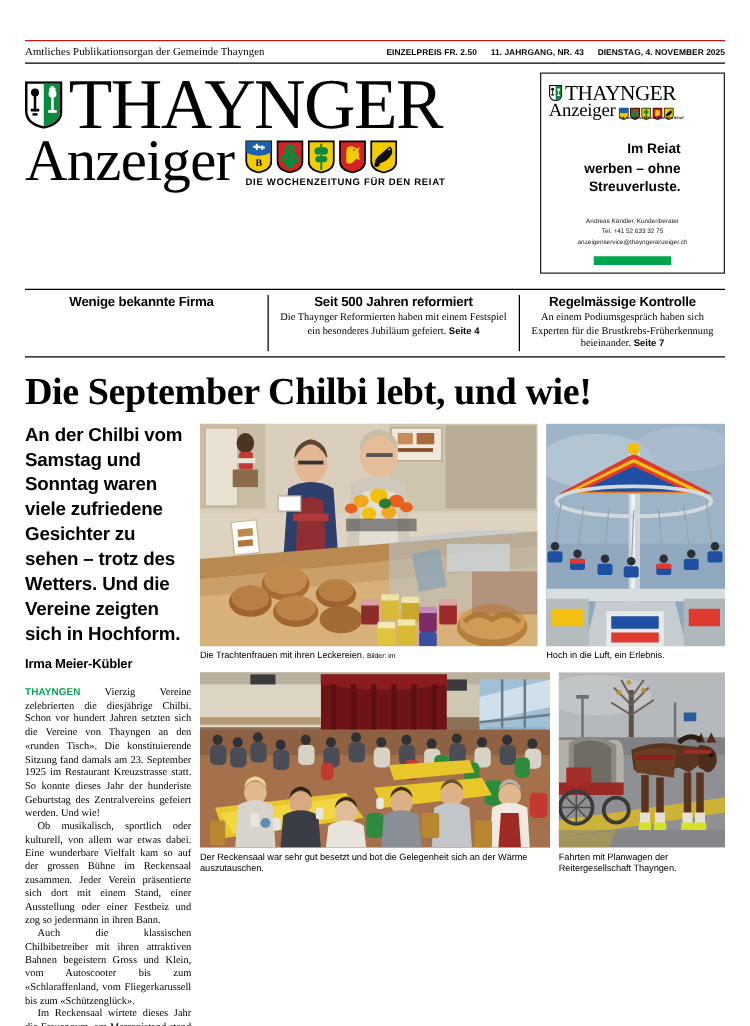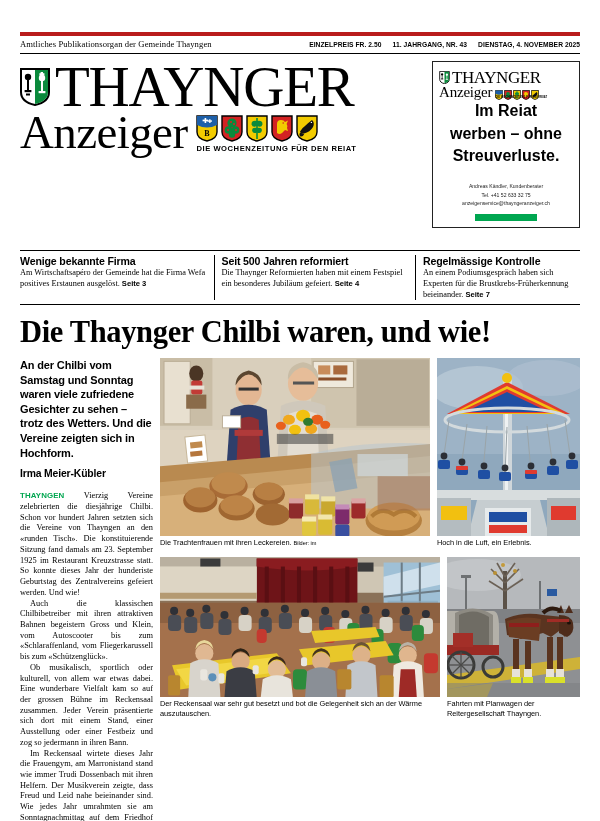--- a/index.html
+++ b/index.html
@@ -8,21 +8,21 @@
     background: #ffffff;
     font-family: "Liberation Serif", serif;
     color: #000;
     overflow: hidden;
   }
   .page { width: 600px; height: 821px; padding: 0 20px; position: relative; }
 
   
   .toprail {
     display: flex; align-items: baseline; justify-content: space-between;
-    border-top: 4px solid #b91c1c; border-bottom: 1px solid #000;
+    border-top: 1px solid #b91c1c; border-bottom: 1px solid #000;
     margin-top: 32px; padding: 3px 0 4px;
   }
   .toprail .organ { font-size: 8.6px; letter-spacing: .1px; }
   .toprail .issue {
     font-family: "Liberation Sans", sans-serif;
     font-size: 6.7px; font-weight: bold; letter-spacing: .05px;
     display: flex; gap: 11px; white-space: nowrap;
   }
 
   
@@ -59,33 +59,36 @@
   .ad-logo { display: flex; flex-direction: column; align-items: flex-start; width: 100%; }
   .ad-l1 { display: flex; align-items: center; gap: 2px; }
   .ad-word1 { font-size: 17px; letter-spacing: -.4px; line-height: 1; }
   .ad-l2 { display: flex; align-items: flex-end; gap: 3px; margin-top: -1px; }
   .ad-word2 { font-size: 15px; line-height: 1; letter-spacing: -.2px;}
   .ad-mini-shields { display: flex; gap: 1px; }
   .mini-shield { width: 8px; height: 10px; }
   .ad-mini-sub { font-size: 2.6px; font-family: "Liberation Sans", sans-serif; font-weight: bold; letter-spacing: .1px; }
   .ad-slogan {
     font-family: "Liberation Sans", sans-serif;
-    font-weight: bold; font-size: 16px; line-height: 1.42;
+    font-weight: bold; font-size: 11px; line-height: 1.42;
+    margin-top: 15px;
+    text-align: right;
   }
   .ad-contact {
     font-family: "Liberation Sans", sans-serif;
     font-size: 5.1px; line-height: 1.65; margin-top: 14px; color: #222;
   }
   .ad-greenbar { width: 62px; height: 7px; background: #00a650; margin-top: 7px; }
 
   
   .teasers {
-    display: flex; margin-top: 22px;
+    display: flex; margin-top: 12px;
     border-top: 1.6px solid #000; border-bottom: 1.6px solid #000;
     padding: 4px 0 4px;
+    text-align: center;
   }
   .teaser { flex: 1 1 0; padding: 0 7px; }
   .teaser:first-child { padding-left: 0; }
   .teaser + .teaser { border-left: .8px solid #000; }
   .teaser.lastcol { flex: 0 0 165px; }
   .teaser h3 {
     font-family: "Liberation Sans", sans-serif;
     font-size: 10.6px; font-weight: bold; letter-spacing: -.15px;
     margin-bottom: 1px; white-space: nowrap;
   }
@@ -98,21 +101,21 @@
     margin-top: 11px; margin-bottom: 8px;
   }
 
   
   .main { display: flex; gap: 7px; }
   .col { width: 133px; flex: 0 0 133px; }
   .col-wide { flex: 1 1 auto; }
 
   .lead {
     font-family: "Liberation Sans", sans-serif;
-    font-size: 11px; font-weight: bold; line-height: 1.33;
+    font-size: 15px; font-weight: bold; line-height: 1.33;
     letter-spacing: -.15px;
   }
   .byline {
     font-family: "Liberation Sans", sans-serif;
     font-size: 10.4px; font-weight: bold; margin-top: 8px; letter-spacing: -.15px;
   }
   .body p {
     font-size: 8.35px; line-height: 1.285; text-align: justify;
     hyphens: auto; -webkit-hyphens: auto;
   }
@@ -321,43 +324,42 @@
         <div>anzeigenservice@thayngeranzeiger.ch</div>
       </div>
 
       <div class="ad-greenbar"></div>
     </div>
   </div>
 
   <div class="teasers">
     <div class="teaser">
       <h3>Wenige bekannte Firma</h3>
-      <p><span>Am Wirtschaftsapéro der Gemeinde hat die Firma Wefa positives Erstaunen ausgelöst. </span><b>Seite 3</b></p>
     </div>
     <div class="teaser">
       <h3>Seit 500 Jahren reformiert</h3>
       <p><span>Die Thaynger Reformierten haben mit einem Festspiel ein besonderes Jubiläum gefeiert. </span><b>Seite 4</b></p>
     </div>
     <div class="teaser lastcol">
       <h3>Regelmässige Kontrolle</h3>
       <p><span>An einem Podiumsgespräch haben sich Experten für die Brustkrebs-Früherkennung beieinander. </span><b>Seite 7</b></p>
     </div>
   </div>
 
-  <h1 class="headline">Die Thaynger Chilbi waren, und wie!</h1>
+  <h1 class="headline">Die September Chilbi lebt, und wie!</h1>
 
   <div class="main">
 
     <div class="col">
       <div class="lead">An der Chilbi vom Samstag und Sonntag waren viele zufriedene Gesichter zu sehen – trotz des Wetters. Und die Vereine zeigten sich in Hochform.</div>
       <div class="byline">Irma Meier-Kübler</div>
       <div class="body">
         <p><span class="kicker">THAYNGEN</span> <span>Vierzig Vereine zelebrierten die diesjährige Chilbi. Schon vor hundert Jahren setzten sich die Vereine von Thayngen an den «runden Tisch». Die konstituierende Sitzung fand damals am 23. September 1925 im Restaurant Kreuzstrasse statt. So konnte dieses Jahr der hunderiste Geburtstag des Zentralvereins gefeiert werden. Und wie!</span></p>
+        <p>Ob musikalisch, sportlich oder kulturell, von allem war etwas dabei. Eine wunderbare Vielfalt kam so auf der grossen Bühne im Reckensaal zusammen. Jeder Verein präsentierte sich dort mit einem Stand, einer Ausstellung oder einer Festbeiz und zog so jedermann in ihren Bann.</p>
         <p>Auch die klassischen Chilbibetreiber mit ihren attraktiven Bahnen begeistern Gross und Klein, vom Autoscooter bis zum «Schlaraffenland, vom Fliegerkarussell bis zum «Schützenglück».</p>
-        <p>Ob musikalisch, sportlich oder kulturell, von allem war etwas dabei. Eine wunderbare Vielfalt kam so auf der grossen Bühne im Reckensaal zusammen. Jeder Verein präsentierte sich dort mit einem Stand, einer Ausstellung oder einer Festbeiz und zog so jedermann in ihren Bann.</p>
         <p>Im Reckensaal wirtete dieses Jahr die Frauengym, am Marronistand stand wie immer Trudi Dossenbach mit ihren Helfern. Der Musikverein zeigte, dass Freud und Leid nahe beieinander sind. Wie jedes Jahr umrahmten sie am Sonntagnachmittag auf dem Friedhof die Andacht zu Ehren der Verstorbenen. Darnach begeisterten sie wieder mit einem fröhlichen Ständli vor dem Reckensaal.</p>
       </div>
     </div>
 
     <div class="col-wide">
 
       <div class="photorow">
 
         <div style="flex:1 1 0">
           <div class="photo p-stall">

